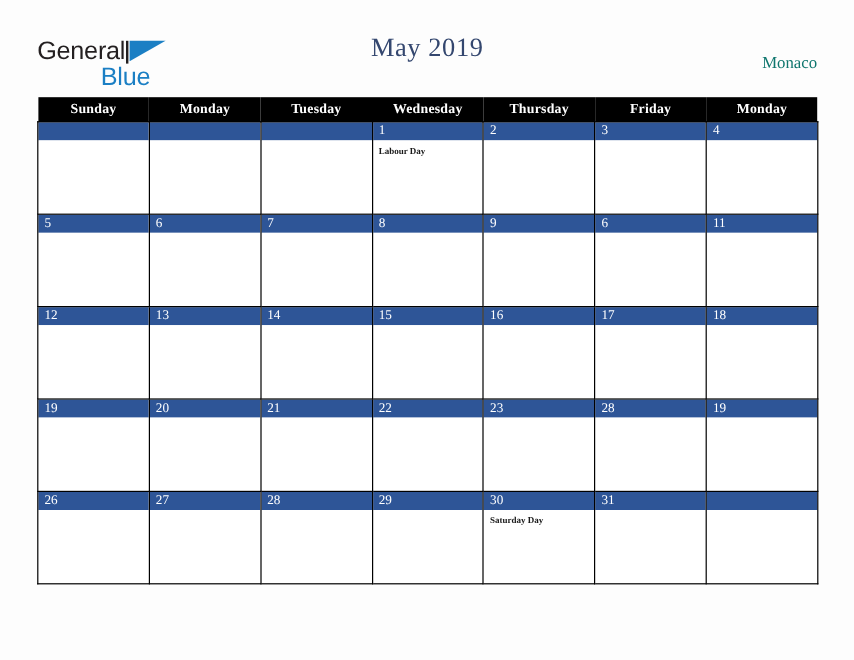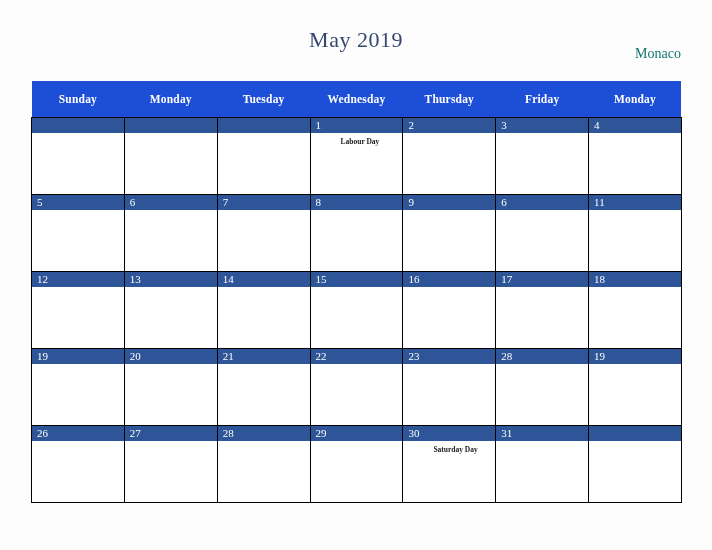--- a/index.html
+++ b/index.html
@@ -110,25 +110,25 @@
     width: 650px;
   }
   table.calendar {
     border-collapse: collapse;
     table-layout: fixed;
     width: 650px;
   }
   table.calendar col { width: 92.857px; }
 
   thead th.dow-head {
-    background: #1d4ed8;
+    background: #000000;
     color: #ffffff;
     font-size: 11.5px;
     font-weight: bold;
-    height: 36px;
+    height: 20px;
     line-height: 20px;
     padding: 0;
     text-align: center;
     font-family: "Liberation Serif", "DejaVu Serif", serif;
     letter-spacing: 0.2px;
     border: none;
   }
 
   tbody td.day-cell {
     padding: 0;
@@ -159,28 +159,35 @@
     box-sizing: border-box;
     background: #ffffff;
   }
   .event-label {
     font-size: 7.5px;
     font-weight: bold;
     color: #1a1a1a;
     line-height: 10px;
     font-family: "Liberation Serif", "DejaVu Serif", serif;
     white-space: nowrap;
-    margin-left: 25px;
   }
 </style>
 </head>
 <body>
 
 <div class="page-header">
 
+  <div class="brand-logo">
+    <div class="brand-row-top">
+      <span class="brand-general">General</span><span class="brand-flag"><span class="flag-pole"></span><span class="flag-tri"></span></span>
+    </div>
+    <div class="brand-row-bottom">
+      <span class="brand-blue">Blue</span>
+    </div>
+  </div>
 
   <div class="calendar-title">May 2019</div>
 
   <div class="locale-label">Monaco</div>
 
 </div>
 
 <div class="calendar-wrap">
   <table class="calendar">
     <colgroup>

